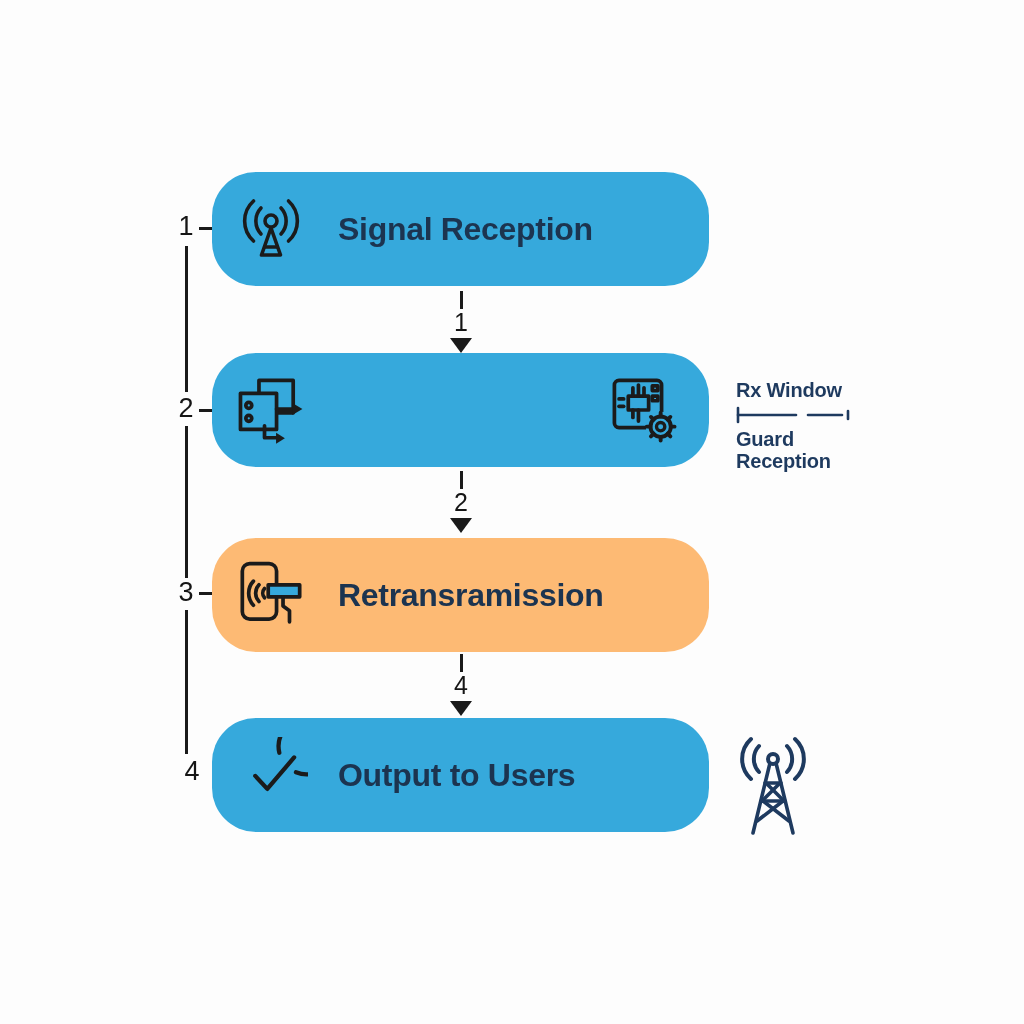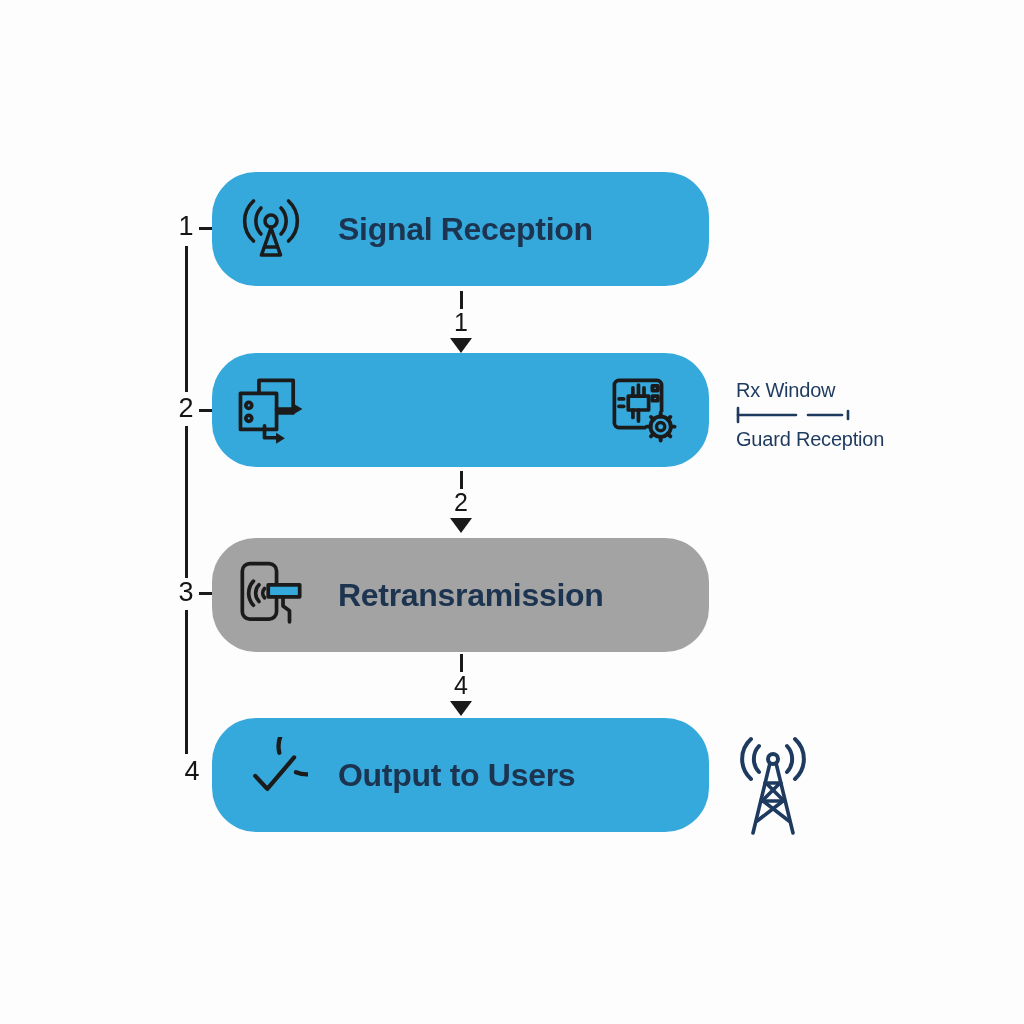--- a/index.html
+++ b/index.html
@@ -103,21 +103,21 @@
   
   .annotation {
     position: absolute;
     left: 736px;
     top: 379px;
     width: 150px;
     color: #1e3a5f;
   }
   .annotation .ann-text {
     font-size: 20px;
-    font-weight: 400;
+    font-weight: 700;
     letter-spacing: -0.2px;
     line-height: 1.1;
   }
   .annotation svg { display: block; margin: 5px 0 4px 0; }
 
   .tower-wrap {
     position: absolute;
     left: 727px;
     top: 735px;
     width: 92px;
@@ -205,21 +205,21 @@
       </svg>
     </span>
   </div>
 
   <div class="connector" style="top:471px;">
     <div class="connector-line"></div>
     <div class="connector-label">2</div>
     <div class="arrowhead"></div>
   </div>
 
-  <div class="step-box" style="top:538px;background:#a3a3a3;text-align:center;">
+  <div class="step-box" style="top:538px;background:#fdba74;text-align:center;">
     <span class="icon-wrap">
       <svg width="76" height="76" viewBox="0 0 80 80" fill="none" stroke="#1b1b1b" stroke-width="4" stroke-linecap="round" stroke-linejoin="round">
         <rect x="9" y="6" width="37" height="60" rx="8"></rect>
         <path d="M21 25 A19 19 0 0 0 21 51"></path>
         <path d="M27 29 A13 13 0 0 0 27 47"></path>
         <path d="M33 33 A7.5 7.5 0 0 0 33 43"></path>
         <rect x="37" y="29" width="34" height="13" fill="#36a9dc"></rect>
         <path d="M53 42 V52 L60 57 V69"></path>
       </svg>
     </span>

